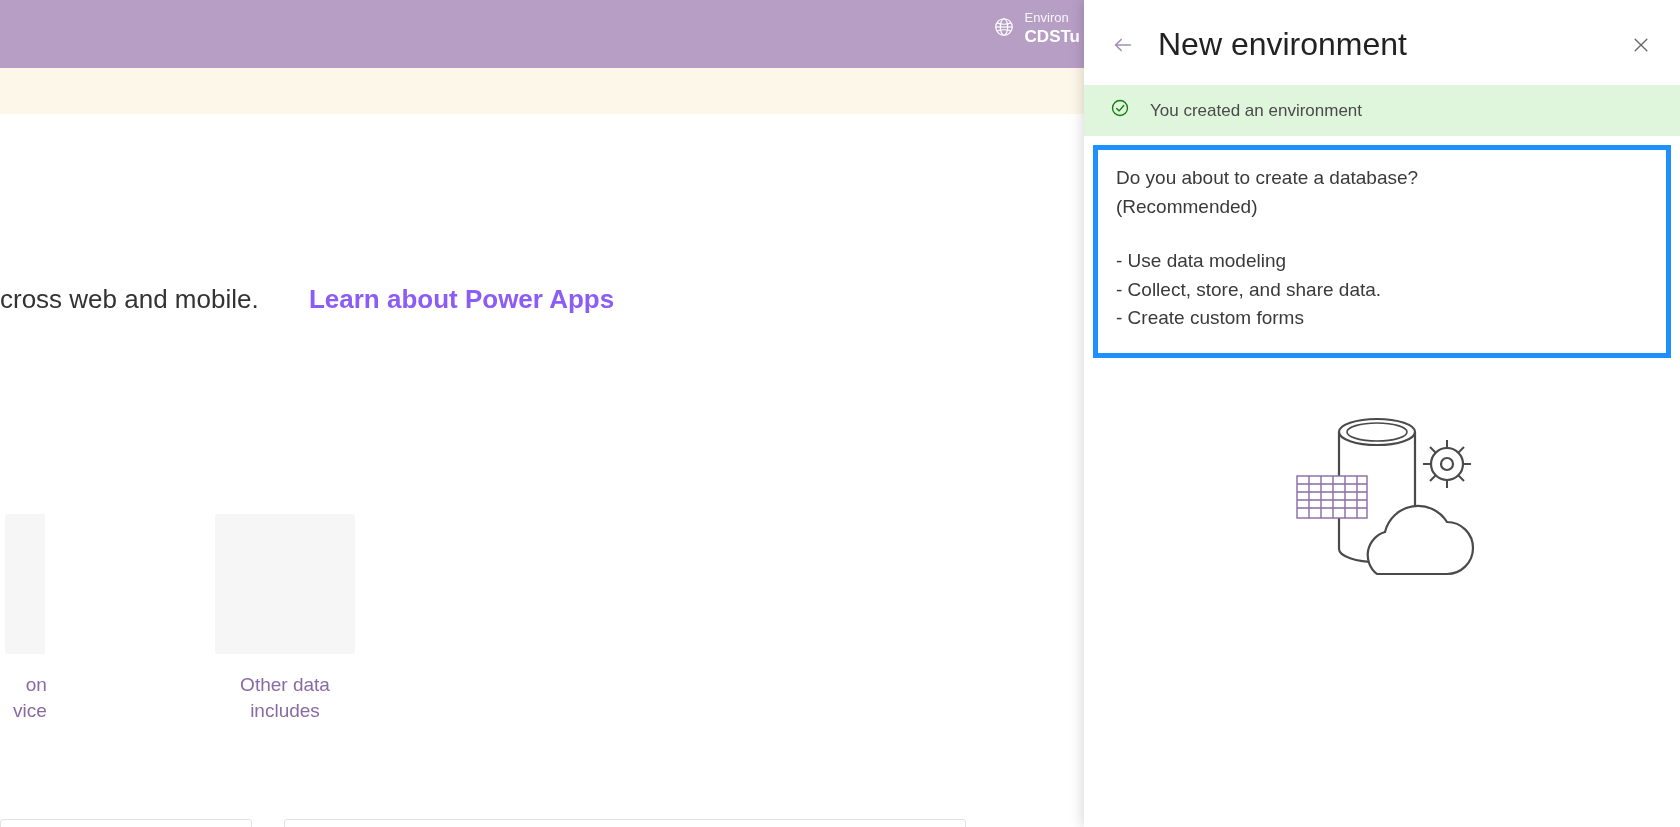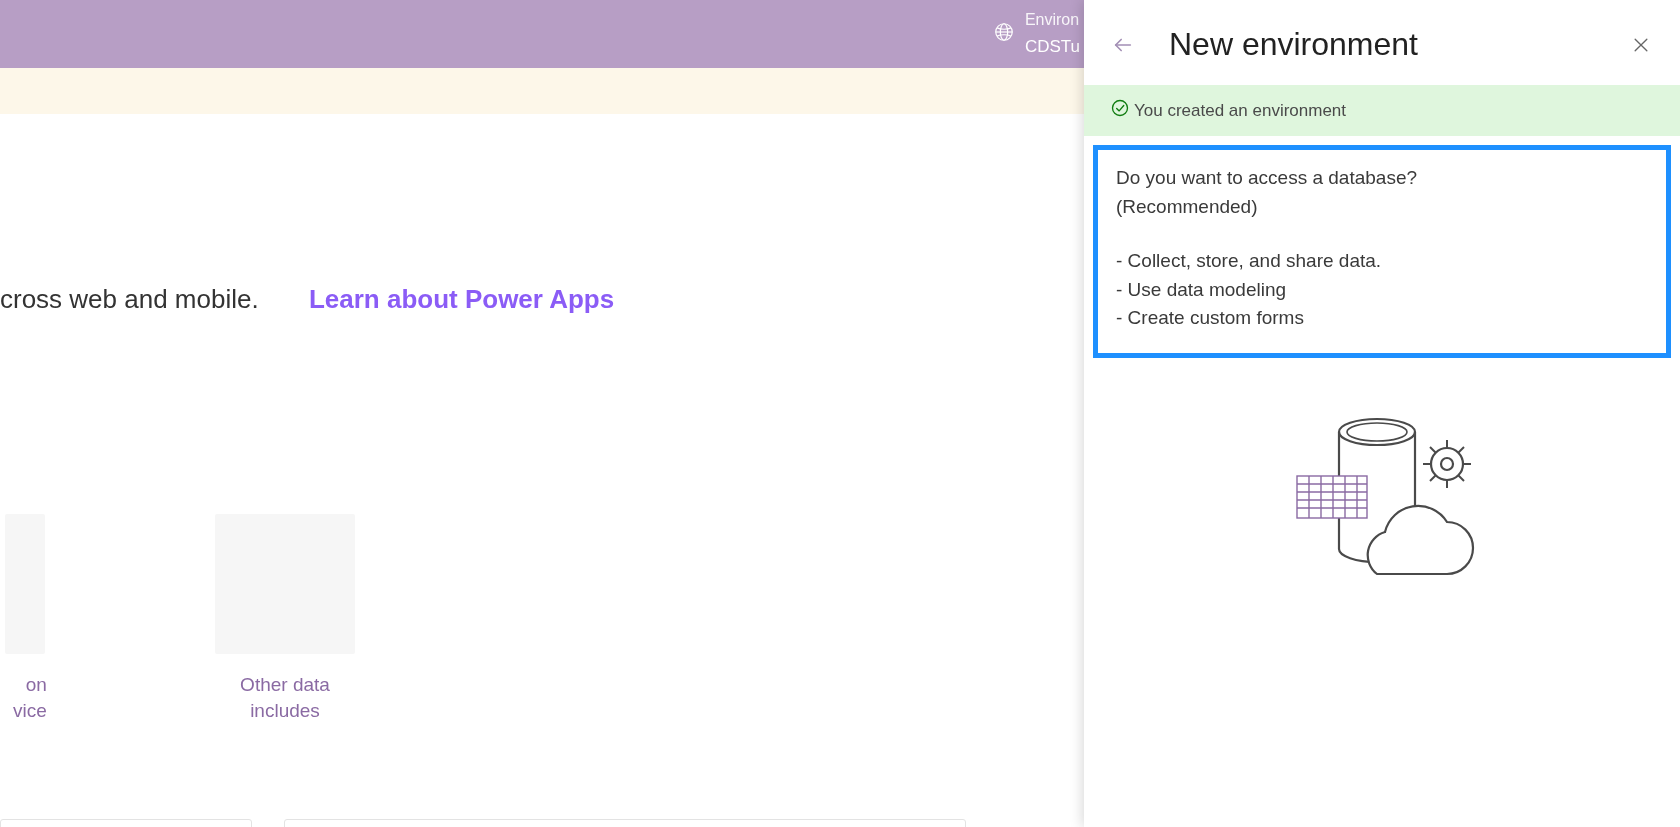--- a/index.html
+++ b/index.html
@@ -24,31 +24,31 @@
     .env-selector {
       position: absolute;
       right: 600px;
       top: 10px;
       display: flex;
       align-items: center;
       gap: 10px;
       color: #fff;
     }
     .env-selector .env-label {
-      font-size: 16px;
+      font-size: 13px;
       opacity: 0.9;
       display: block;
       line-height: 1.2;
     }
     .env-selector .env-value {
       font-size: 17px;
-      font-weight: 400;
+      font-weight: 700;
       display: block;
       line-height: 1.3;
-      margin-top: 7px;
+      margin-top: 0;
     }
     .globe-icon {
       width: 22px;
       height: 22px;
     }
     .notice-bar {
       width: 100%;
       height: 46px;
       background: #fdf7e9;
     }
@@ -131,21 +131,21 @@
       height: 100%;
       background: #fff;
       box-shadow: -2px 0 12px rgba(0,0,0,0.15);
       display: flex;
       flex-direction: column;
     }
     .panel-header {
       display: flex;
       align-items: center;
       padding: 26px 26px 22px 26px;
-      gap: 33px;
+      gap: 22px;
     }
     .back-btn {
       width: 26px;
       height: 26px;
       display: flex;
       align-items: center;
       justify-content: center;
       cursor: pointer;
     }
     .panel-title {
@@ -160,21 +160,21 @@
       display: flex;
       align-items: center;
       justify-content: center;
       cursor: pointer;
     }
     .success-banner {
       background: #dff6dd;
       padding: 13px 26px;
       display: flex;
       align-items: center;
-      gap: 4px;
+      gap: 20px;
       color: #4a4a4a;
       font-size: 17px;
     }
     .callout {
       margin: 9px 9px 0 9px;
       border: 5px solid #1e90ff;
       padding: 14px 18px 20px 18px;
       font-size: 19px;
       color: #3a3a3a;
       line-height: 1.5;
@@ -269,25 +269,25 @@
       <svg width="20" height="20" viewBox="0 0 24 24" fill="none" stroke="#107c10" stroke-width="1.6">
         <circle cx="12" cy="12" r="9"></circle>
         <polyline points="8 12.5 11 15.5 16.5 9" stroke-linecap="round" stroke-linejoin="round"></polyline>
       </svg>
     </span>
     <span>You created an environment</span>
   </div>
 
   <div class="callout">
     <div class="q">
-      <span>Do you want to access a database?</span><br>
+      <span>Do you about to create a database?</span><br>
       <span>(Recommended)</span>
     </div>
+    <div class="bullet">- Use data modeling</div>
     <div class="bullet">- Collect, store, and share data.</div>
-    <div class="bullet">- Use data modeling</div>
     <div class="bullet">- Create custom forms</div>
   </div>
 
   <div class="illustration-wrap">
     <svg width="230" height="180" viewBox="0 0 230 180" fill="none" stroke="#4a4a4a" stroke-width="2.2">
 
       <ellipse cx="110" cy="18" rx="38" ry="13" fill="#fff"></ellipse>
       <path d="M72 18 L72 135"></path>
       <path d="M148 18 L148 135"></path>
       <path d="M72 135 A38 13 0 0 0 148 135"></path>

